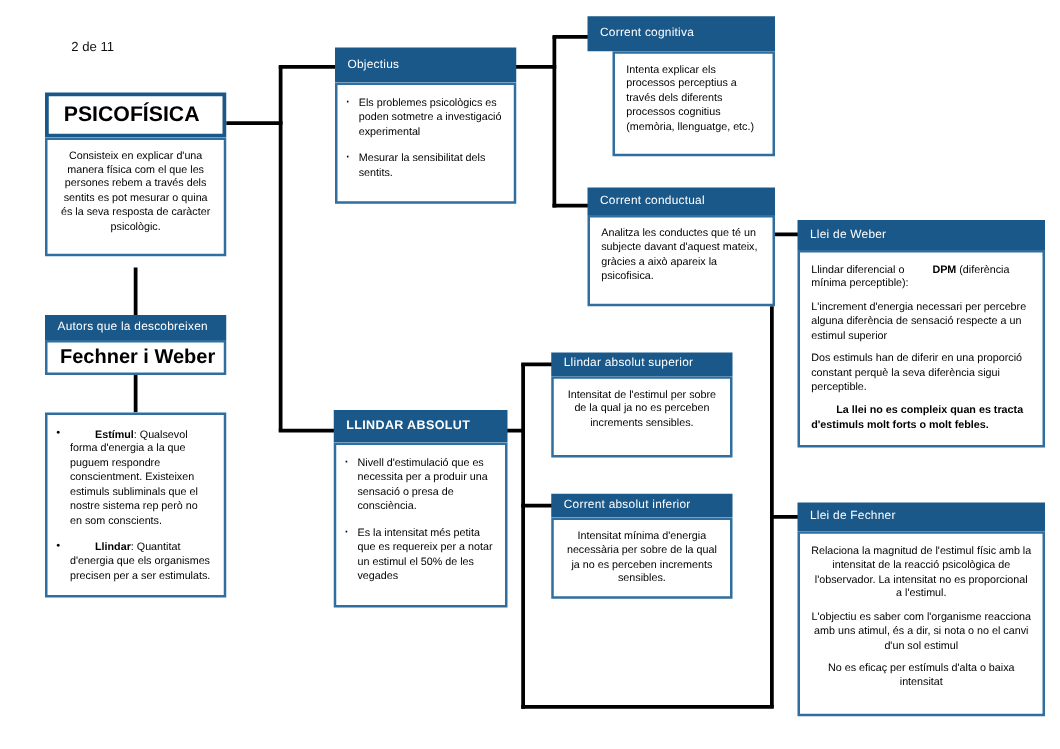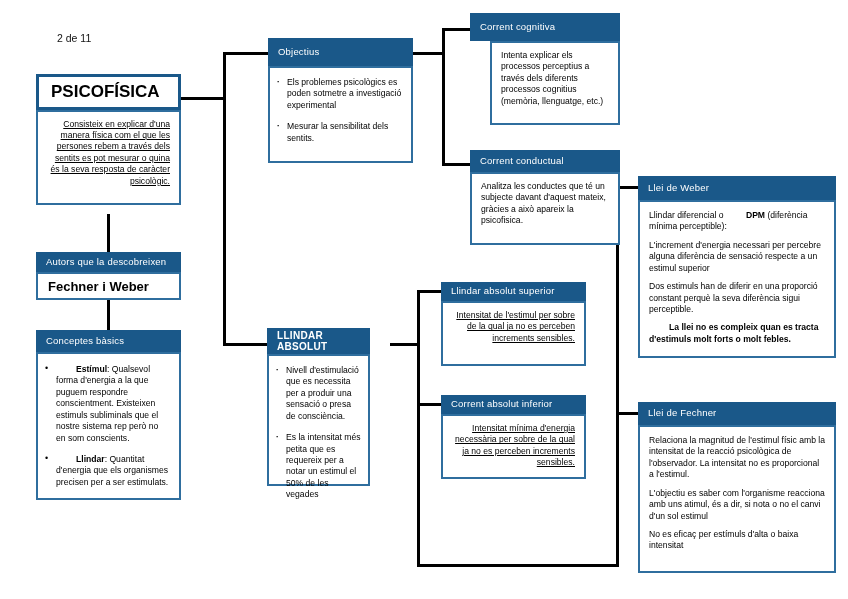--- a/index.html
+++ b/index.html
@@ -46,21 +46,21 @@
   .node .hdr.caps{font-weight:bold;font-size:10px;letter-spacing:.3px;}
   .node .body{
     background:#ffffff;
     border:2px solid #2f6e9e;
     box-sizing:border-box;
     font-size:8.6px;
     line-height:1.33;
     color:#000000;
     padding:7px 9px;
   }
-  .node .body.center{text-align:right;text-decoration:underline;}
+  .node .body.center{text-align:center;}
   .node .body p{margin:0 0 7px 0;}
   .node .body p:last-child{margin-bottom:0;}
   .node .body.center p{margin-bottom:0;}
 
   
   ul.bul{margin:0;padding:0;list-style:none;}
   ul.bul li{
     position:relative;
     padding-left:12px;
     margin-bottom:10px;
@@ -85,21 +85,21 @@
   .pagelabel{
     position:absolute;
     font-size:10.5px;
     color:#111;
   }
   .plain{
     position:absolute;
     background:#ffffff;
     border:2px solid #2f6e9e;
     box-sizing:border-box;
-    font-size:13px;
+    font-size:16px;
     font-weight:bold;
     color:#000;
     display:flex;
     align-items:center;
     padding-left:10px;
   }
 </style>
 </head>
 <body>
 
@@ -135,21 +135,20 @@
   </div>
 
   <div class="conn v" style="left:107px;top:214px;height:39px;"></div>
   <div class="node" style="left:36px;top:252px;width:145px;">
     <div class="hdr" style="height:20px;">Autors que la descobreixen</div>
     <div class="plain" style="position:relative;left:0;top:0;width:145px;height:28px;">Fechner i Weber</div>
   </div>
 
   <div class="conn v" style="left:107px;top:300px;height:30px;"></div>
   <div class="node" style="left:36px;top:330px;width:145px;">
-    <div class="hdr" style="height:22px;">Conceptes bàsics</div>
     <div class="body" style="height:148px;padding:10px 9px 9px 6px;">
       <ul class="bul round">
         <li><b>Estímul</b><span>: Qualsevol forma d'energia a la que puguem respondre conscientment. Existeixen estimuls subliminals que el nostre sistema rep però no en som conscients.</span></li>
         <li><b>Llindar</b><span>: Quantitat d'energia que els organismes precisen per a ser estimulats.</span></li>
       </ul>
     </div>
   </div>
 
   <div class="node" style="left:268px;top:38px;width:145px;">
     <div class="hdr" style="height:28px;">Objectius</div>
@@ -168,21 +167,21 @@
     </div>
   </div>
 
   <div class="node" style="left:470px;top:150px;width:150px;">
     <div class="hdr" style="height:22px;">Corrent conductual</div>
     <div class="body" style="height:73px;">
       <p>Analitza les conductes que té un subjecte davant d'aquest mateix, gràcies a això apareix la psicofisica.</p>
     </div>
   </div>
 
-  <div class="node" style="left:267px;top:328px;width:103px;">
+  <div class="node" style="left:267px;top:328px;width:139px;">
     <div class="hdr caps" style="height:26px;">LLINDAR ABSOLUT</div>
     <div class="body" style="height:132px;padding:9px 7px 8px 5px;">
       <ul class="bul">
         <li>Nivell d'estimulació que es necessita per a produir una sensació o presa de consciència.</li>
         <li>Es la intensitat més petita que es requereix per a notar un estimul el 50% de les vegades</li>
       </ul>
     </div>
   </div>
 
   <div class="node" style="left:441px;top:282px;width:145px;">
@@ -202,21 +201,21 @@
   <div class="node" style="left:638px;top:176px;width:198px;">
     <div class="hdr" style="height:24px;">Llei de Weber</div>
     <div class="body" style="height:158px;padding:8px 9px;">
       <p><span>Llindar diferencial o </span><b>DPM</b><span> (diferència mínima perceptible):</span></p>
       <p>L'increment d'energia necessari per percebre alguna diferència de sensació respecte a un estimul superior</p>
       <p>Dos estimuls han de diferir en una proporció constant perquè la seva diferència sigui perceptible.</p>
       <p><b>La llei no es compleix quan es tracta d'estimuls molt forts o molt febles.</b></p>
     </div>
   </div>
 
-  <div class="node" style="left:638px;top:402px;width:198px;">
+  <div class="node" style="left:638px;top:402px;width:198px;text-align:center;">
     <div class="hdr" style="height:23px;">Llei de Fechner</div>
     <div class="body" style="height:148px;padding:8px 9px;">
       <p>Relaciona la magnitud de l'estimul físic amb la intensitat de la reacció psicològica de l'observador. La intensitat no es proporcional a l'estimul.</p>
       <p>L'objectiu es saber com l'organisme reacciona amb uns atimul, és a dir, si nota o no el canvi d'un sol estimul</p>
       <p>No es eficaç per estímuls d'alta o baixa intensitat</p>
     </div>
   </div>
 
 </div>
 

